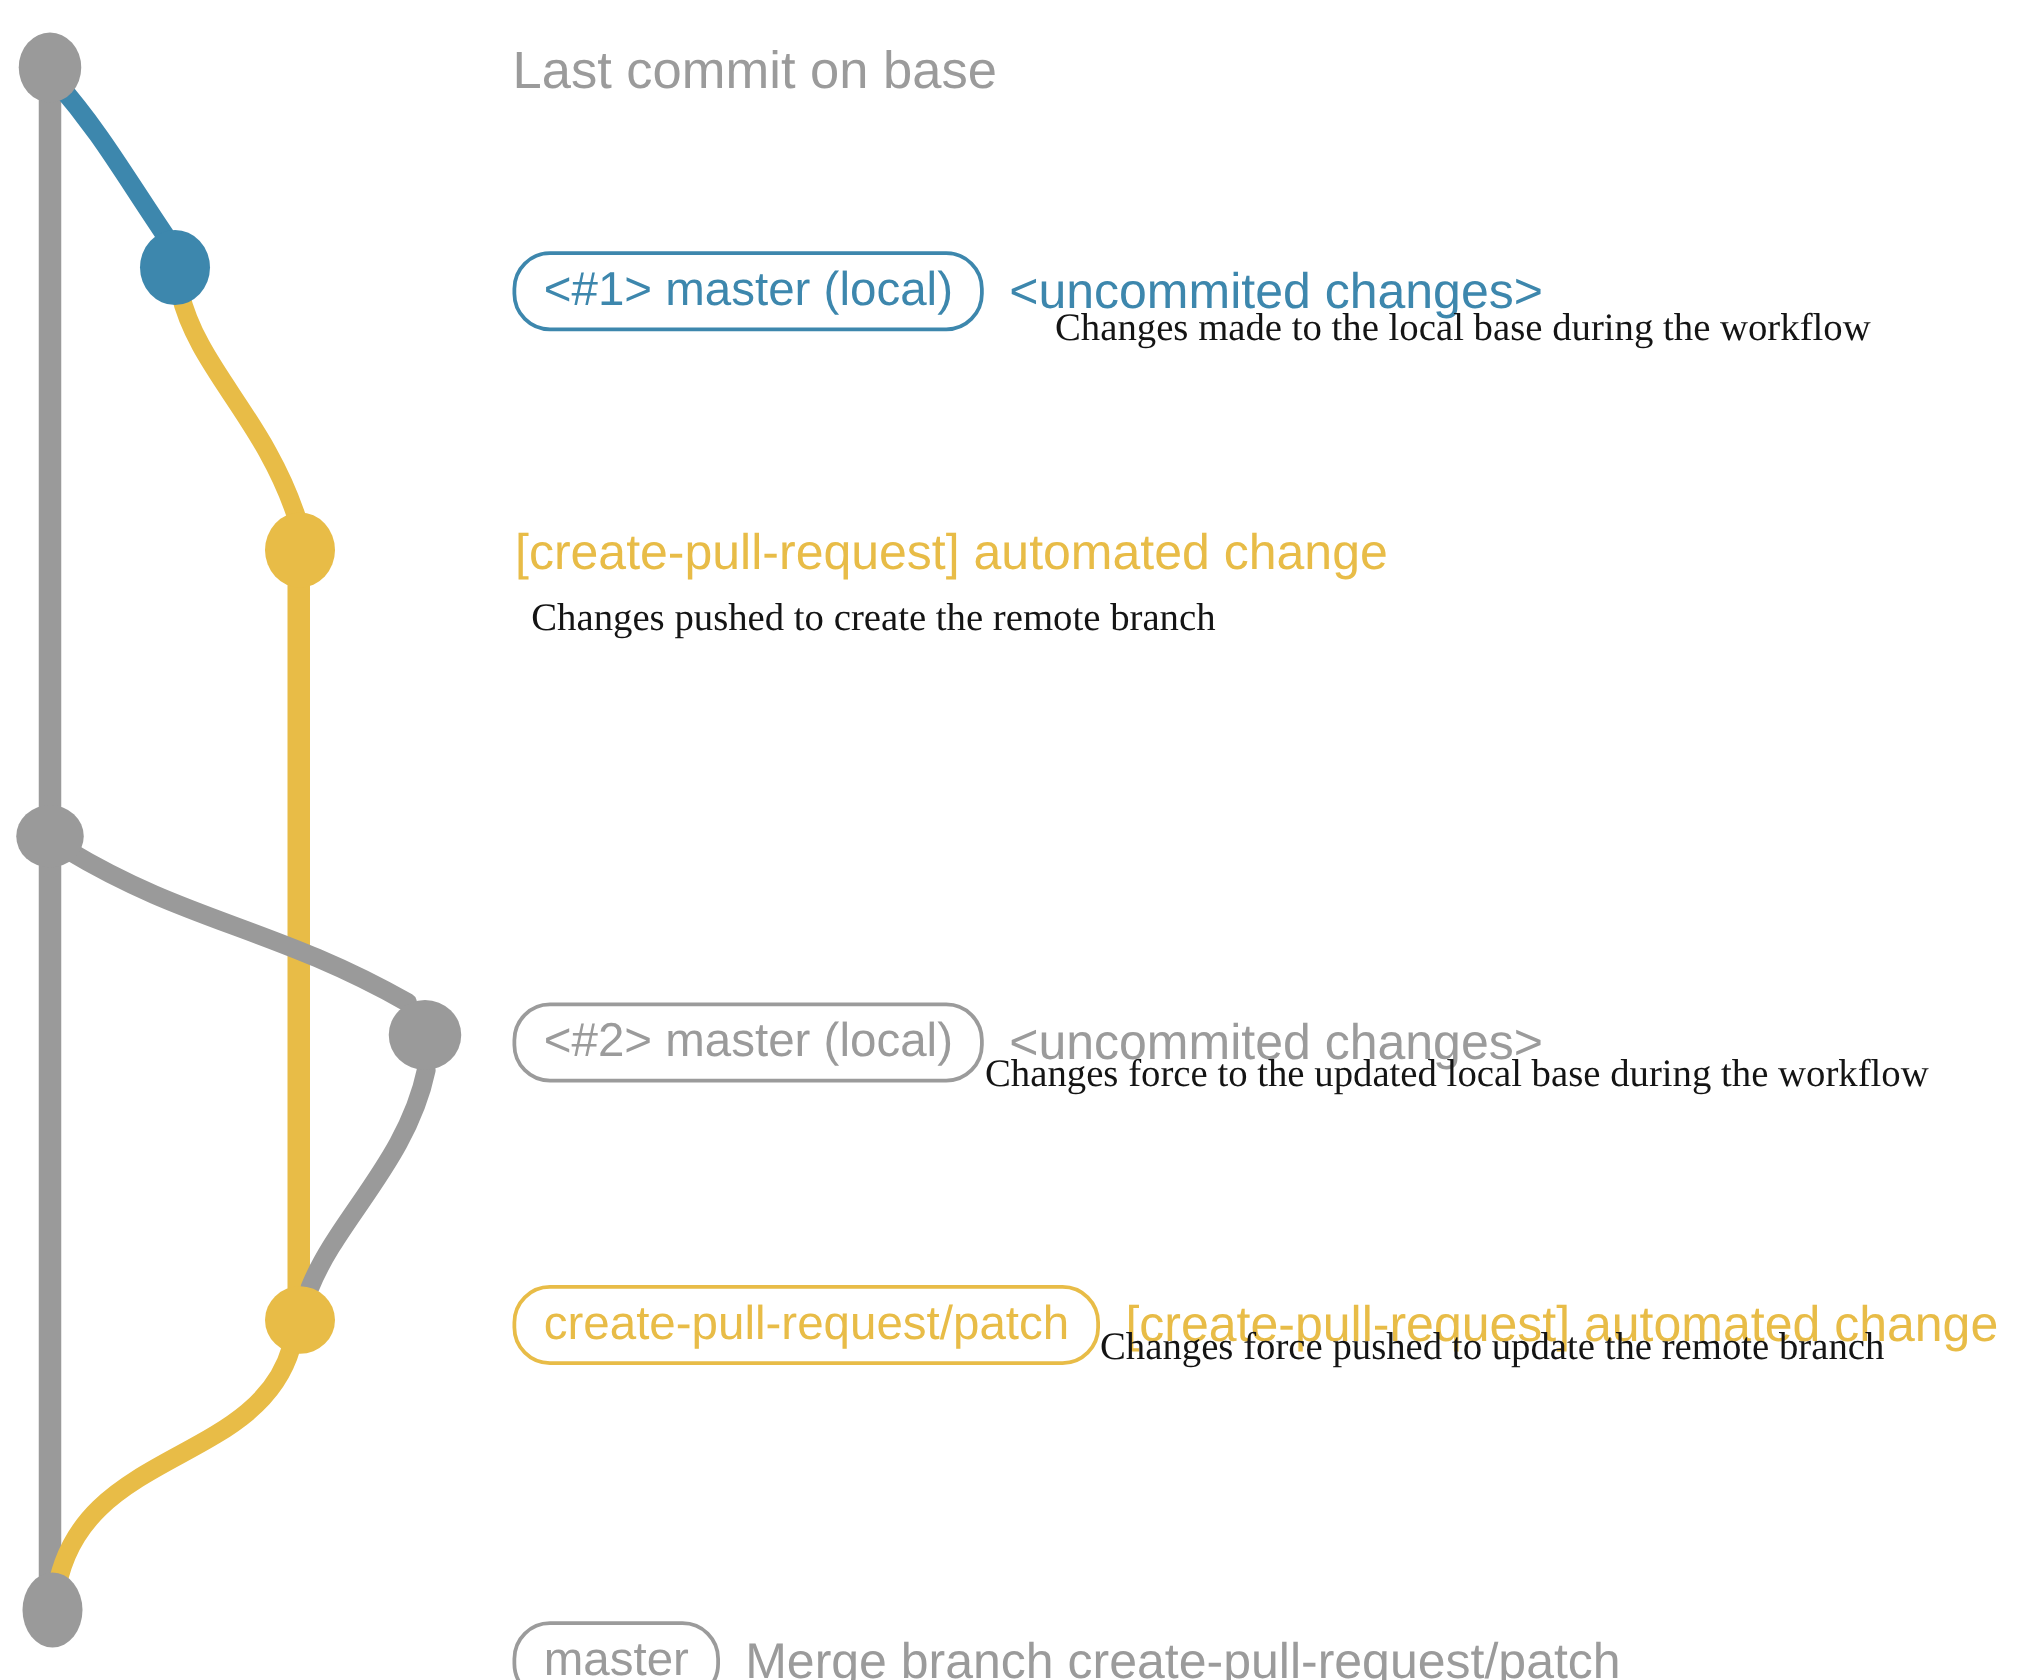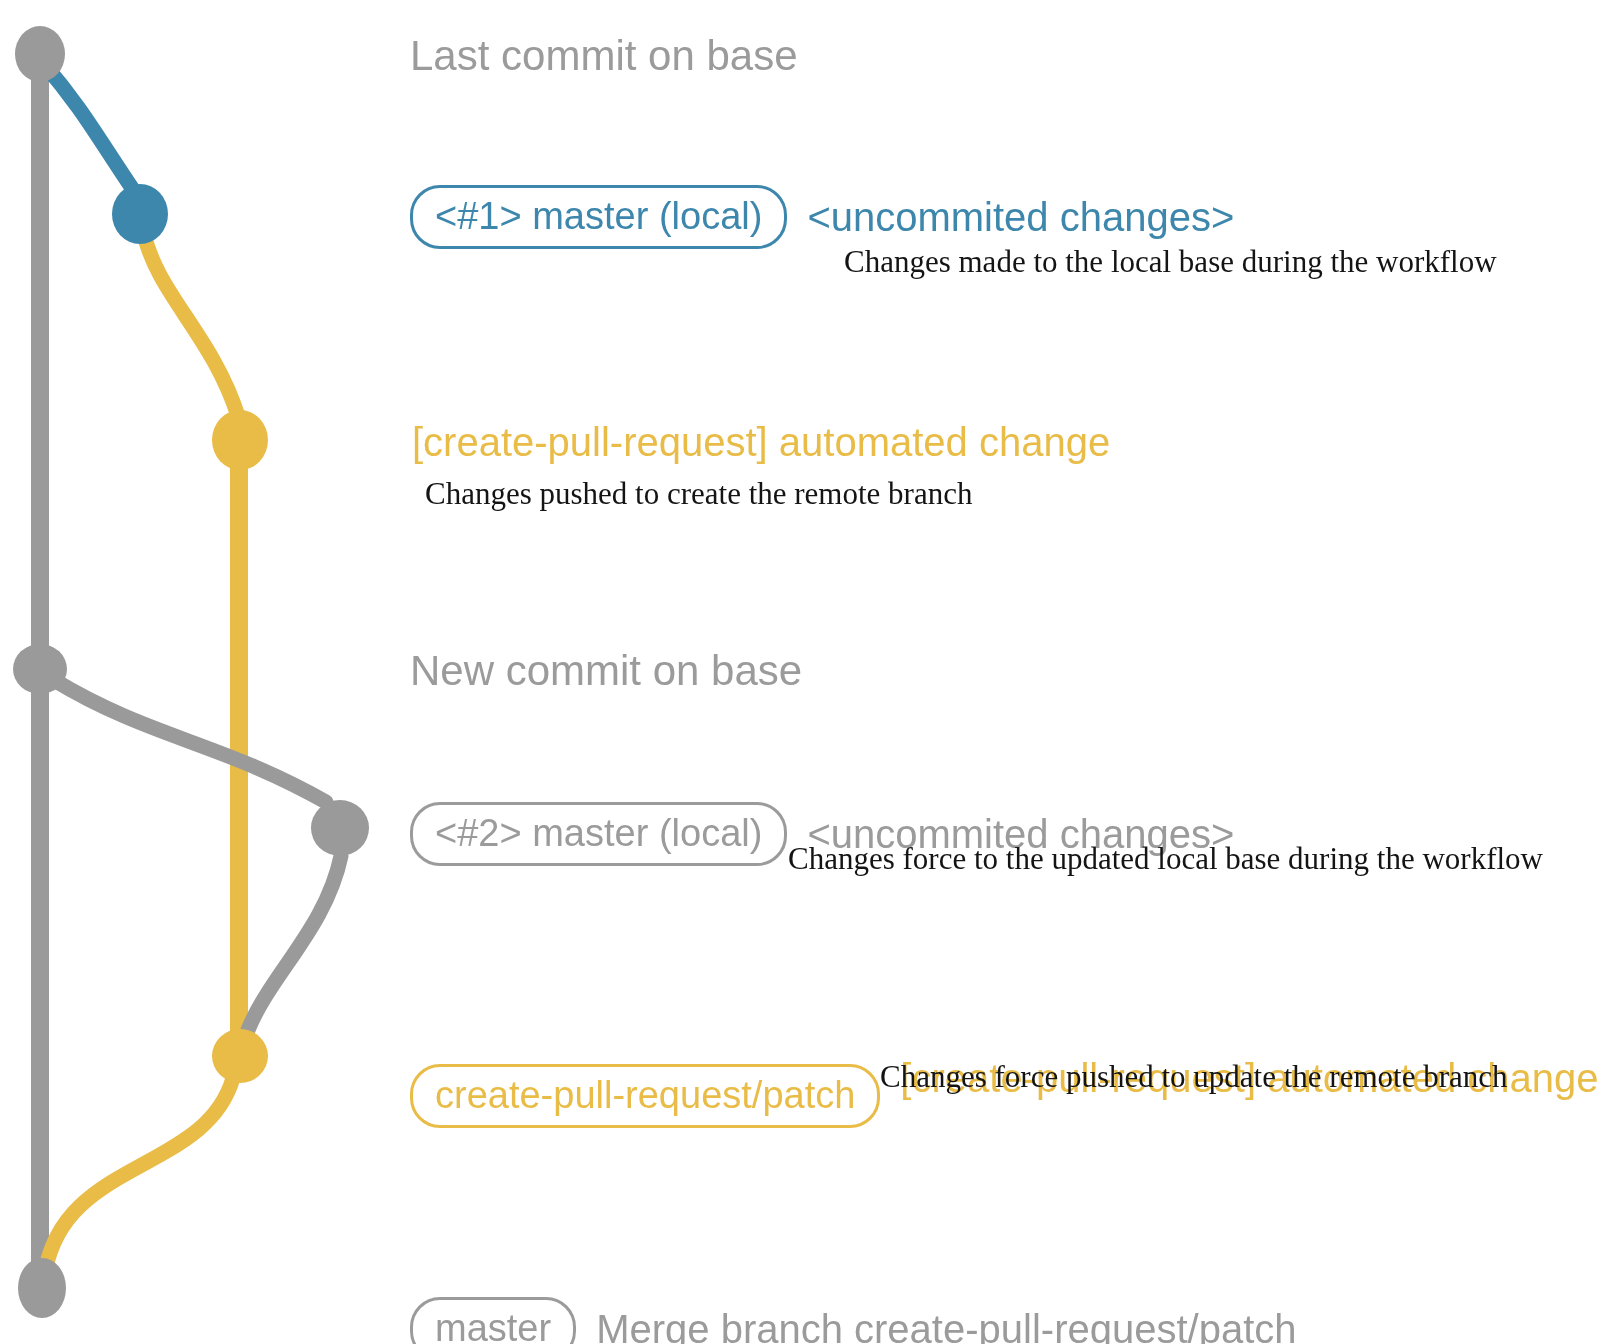--- a/index.html
+++ b/index.html
@@ -6,21 +6,21 @@
   .canvas{position:relative;width:1618px;height:1344px;background:#ffffff;overflow:hidden;
           font-family:"Liberation Sans",sans-serif;}
   .graph-svg{position:absolute;left:0;top:0;}
 
   .row{position:absolute;display:flex;align-items:center;gap:20px;white-space:nowrap;}
   .biglabel{position:absolute;font-size:42px;line-height:1.1;color:#9b9b9b;white-space:nowrap;}
   .badge{display:inline-block;border:3px solid;border-radius:30px;padding:7px 22px;
          font-size:38px;line-height:1.15;background:#ffffff;}
   .badge.blue{border-color:#3d87ad;color:#3d87ad;}
   .badge.gray{border-color:#9b9b9b;color:#9b9b9b;text-align:center;}
-  .badge.yellow{border-color:#e8bc47;color:#e8bc47;margin-top:36px;}
+  .badge.yellow{border-color:#e8bc47;color:#e8bc47;}
   .annot{font-size:40px;line-height:1.1;}
   .annot.blue{color:#3d87ad;}
   .annot.gray{color:#9b9b9b;}
   .annot.yellow{color:#e8bc47;}
   .caption{position:absolute;font-family:"Liberation Serif",serif;font-size:31px;
            line-height:1.2;color:#141414;white-space:nowrap;}
 </style>
 </head>
 <body>
 
@@ -46,32 +46,31 @@
     <ellipse cx="140" cy="214" rx="28" ry="30" fill="#3d87ad"></ellipse>
     <ellipse cx="240" cy="440" rx="28" ry="30" fill="#e8bc47"></ellipse>
     <ellipse cx="40" cy="669" rx="27" ry="25" fill="#9a9a9a"></ellipse>
     <ellipse cx="340" cy="828" rx="29" ry="28" fill="#9a9a9a"></ellipse>
     <ellipse cx="240" cy="1056" rx="28" ry="27" fill="#e8bc47"></ellipse>
     <ellipse cx="42" cy="1288" rx="24" ry="30" fill="#9a9a9a"></ellipse>
   </svg>
 
   <div class="biglabel" style="left:410px;top:33px;">Last commit on base</div>
 
-  <div class="row" style="left:410px;top:185px;">
+  <div class="row" style="left:410px;top:201px;">
     <span class="badge blue">&lt;#1&gt; master (local)</span>
     <span class="annot blue">&lt;uncommited changes&gt;</span>
   </div>
   <div class="caption" style="left:800px;top:243px;margin-left:44px;">Changes made to the local base during the workflow</div>
 
   <div class="row" style="left:412px;top:420px;">
     <span class="annot yellow">[create-pull-request] automated change</span>
   </div>
   <div class="caption" style="left:425px;top:475px;">Changes pushed to create the remote branch</div>
 
-  <div class="biglabel" style="left:410px;top:648px;">New commit on base</div>
 
   <div class="row" style="left:410px;top:802px;">
     <span class="badge gray">&lt;#2&gt; master (local)</span>
     <span class="annot gray">&lt;uncommited changes&gt;</span>
   </div>
   <div class="caption" style="left:788px;top:840px;">Changes force to the updated local base during the workflow</div>
 
   <div class="row" style="left:410px;top:1028px;">
     <span class="badge yellow">create-pull-request/patch</span>
     <span class="annot yellow">[create-pull-request] automated change</span>

